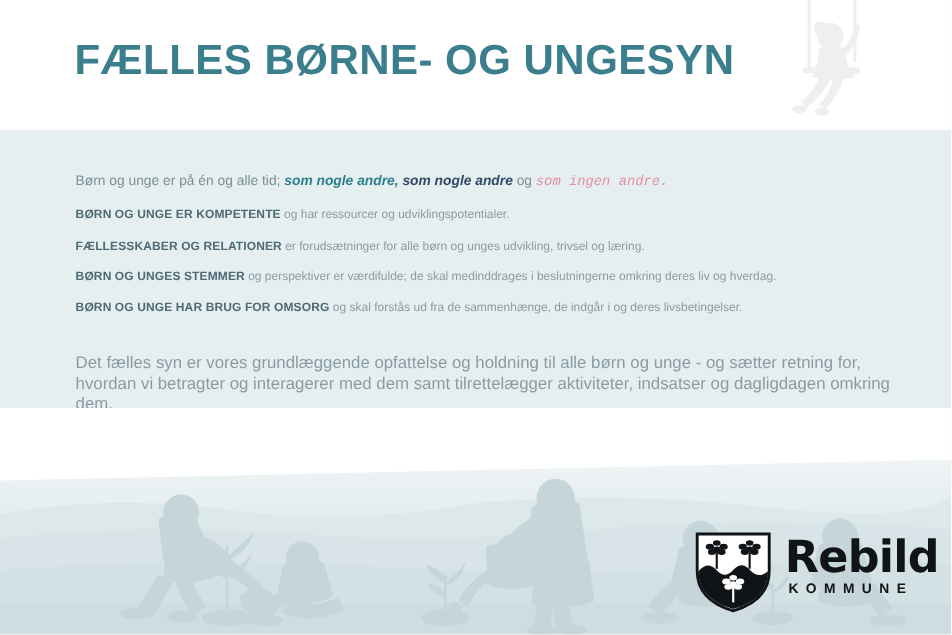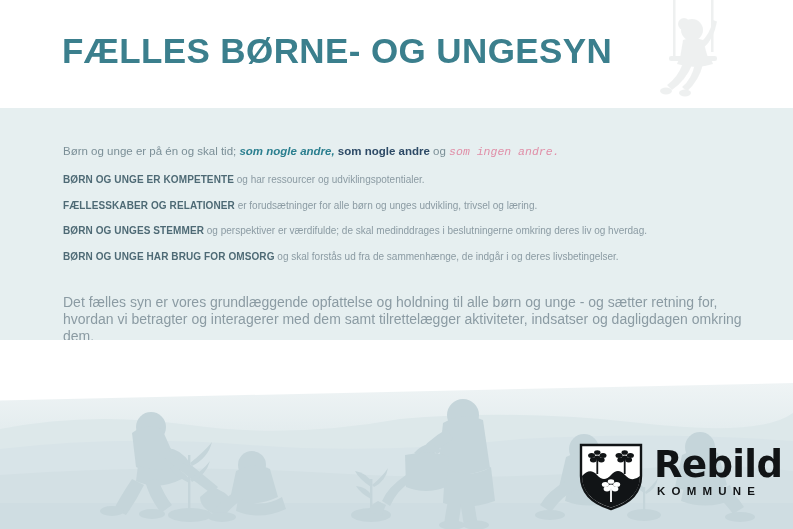--- a/index.html
+++ b/index.html
@@ -70,21 +70,21 @@
   .intro-line {
     position: absolute;
     left: 63px;
     top: 36px;
     font-size: 11.5px;
     color: #7b8f97;
     white-space: nowrap;
     line-height: 15px;
   }
   .em-teal   { color: #2b7f8f; font-weight: bold; font-style: italic; }
-  .em-navy   { color: #2d4a66; font-weight: bold; }
+  .em-navy   { color: #2d4a66; font-weight: bold; font-style: italic; }
   .em-pink   { color: #e08fa8; font-style: italic; font-family: Liberation Mono, monospace; }
 
   .stmt-list {
     position: absolute;
     left: 63px;
     top: 64px;
     width: 720px;
   }
   .stmt {
     font-size: 10px;
@@ -197,21 +197,21 @@
         <ellipse cx="31" cy="101" rx="6" ry="3.4"></ellipse>
         <ellipse cx="50" cy="103" rx="6" ry="3.4"></ellipse>
       </g>
     </svg>
   </div>
 
   <div class="body-panel">
     <div class="body-inner">
 
       <div class="intro-line">
-        <span>Børn og unge er på én og skal tid; </span><span class="em-teal">som nogle andre,</span><span class="em-navy"> som nogle andre</span><span> og </span><span class="em-pink">som ingen andre.</span>
+        <span>Børn og unge er på én og alle tid; </span><span class="em-teal">som nogle andre,</span><span class="em-navy"> som nogle andre</span><span> og </span><span class="em-pink">som ingen andre.</span>
       </div>
 
       <div class="stmt-list">
         <div class="stmt">
           <b>BØRN OG UNGE ER KOMPETENTE</b><span> og har ressourcer og udviklingspotentialer.</span>
         </div>
         <div class="stmt">
           <b>FÆLLESSKABER OG RELATIONER</b><span> er forudsætninger for alle børn og unges udvikling, trivsel og læring.</span>
         </div>
         <div class="stmt">

